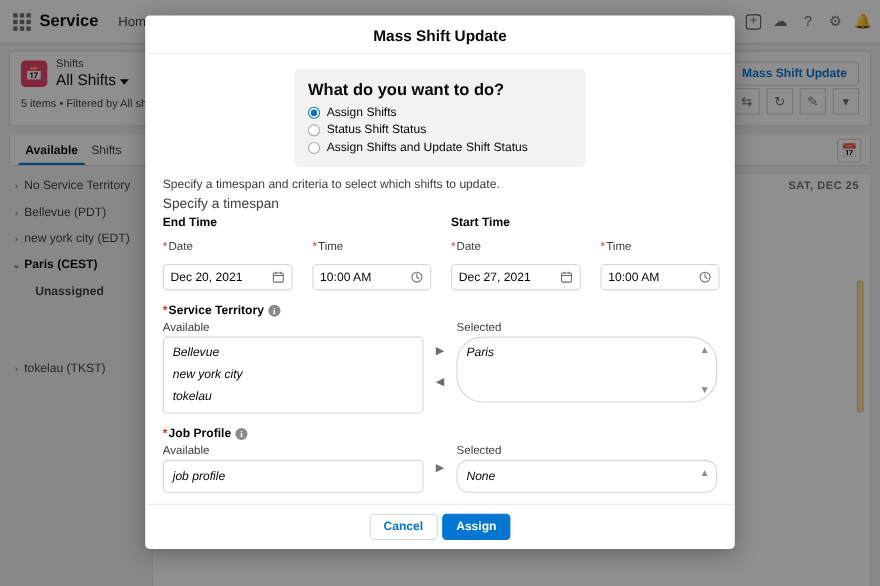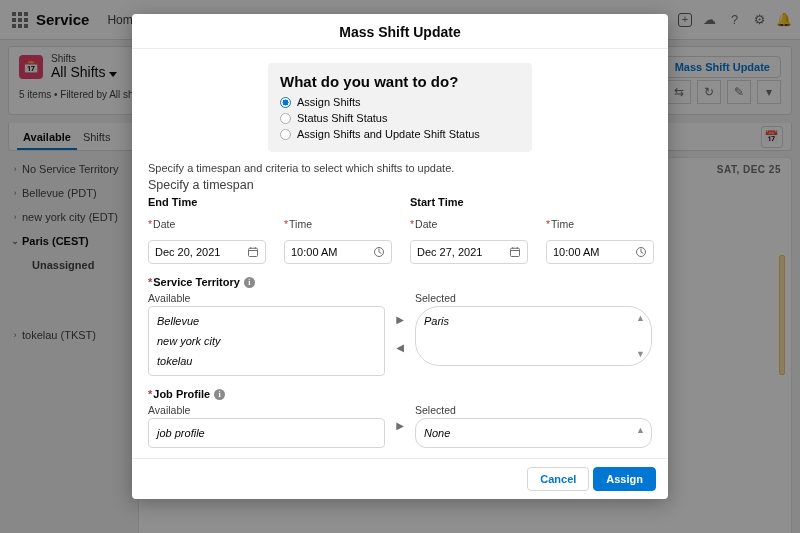--- a/index.html
+++ b/index.html
@@ -69,21 +69,21 @@
   .section-label{ font-size:11px; font-weight:700; color:#080707; margin-top:12px; display:flex; align-items:center; gap:4px;}
   .info-icon{ width:11px; height:11px; border-radius:50%; background:#8b8b8b; color:#fff; font-size:8px; display:inline-flex; align-items:center; justify-content:center; font-style:normal; font-family:Georgia, serif;}
   .dual{ display:grid; grid-template-columns:1fr 18px 1fr; gap:6px; margin-top:2px;}
   .dl-head{ font-size:10.5px; color:#3e3e3c; padding:2px 0;}
   .listbox{ border:1px solid #d8d6d5; border-radius:4px; min-height:60px; background:#fff; padding:4px 0; font-size:11px; color:#080707;font-style:italic; }
   .listbox.small { min-height:26px; }
   .listbox .li{ padding:4px 8px; }
   .movers{ display:flex; flex-direction:column; align-items:center; justify-content:center; gap:16px; color:#706e6b; font-size:10px;}
   .arrow-btn{ width:12px; height:12px; display:flex; align-items:center; justify-content:center; }
 
-  .modal-footer{ border-top:1px solid #ecebea; padding:8px 12px; display:flex; justify-content:flex-end; gap:4px; margin-top:10px;}
+  .modal-footer{ border-top:1px solid #ecebea; padding:8px 12px; display:flex; justify-content:center; gap:4px; margin-top:10px;}
   .btn{ height:24px; border-radius:4px; padding:0 12px; font-size:11px; display:inline-flex; align-items:center; font-weight:600; }
   .btn-neutral{ background:#fff; border:1px solid #d8d6d5; color:#0176d3; }
   .btn-brand{ background:#0176d3; border:1px solid #0176d3; color:#fff; }
 
   .icon-cal, .icon-clock { width:12px; height:12px; }
   svg { display:block; }
 </style>
 </head>
 <body>
 

